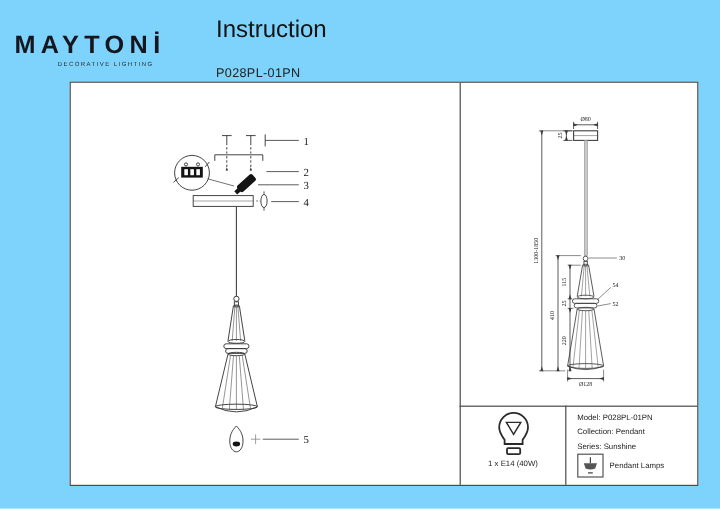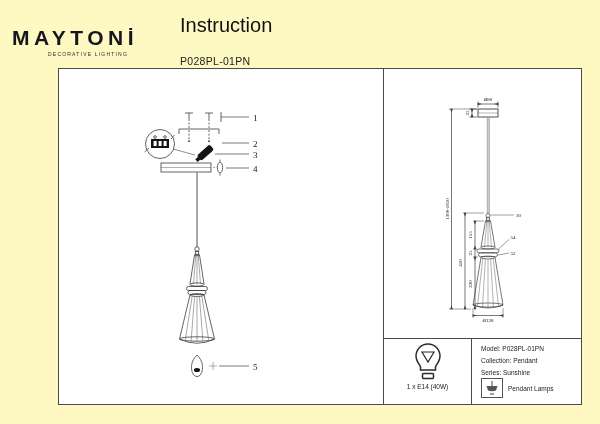--- a/index.html
+++ b/index.html
@@ -1,16 +1,16 @@
 <!DOCTYPE html>
 <html><head>
 <meta charset="utf-8">
 <style>
   html,body{margin:0;padding:0;background:#ffffff;}
-  .page{position:relative;width:600px;height:424px;background:#fef9c3;overflow:hidden;
+  .page{position:relative;width:600px;height:424px;background:#7dd3fc;overflow:hidden;
         font-family:"Liberation Sans",sans-serif;color:#1a1a1a;}
   .abs{position:absolute;}
   
   .logo{left:12px;top:26px;width:130px;}
   .brand{font-size:21px;font-weight:bold;letter-spacing:4.5px;color:#16161e;white-space:nowrap;}
   .tagline{font-size:5px;letter-spacing:1.2px;color:#2b2b2b;text-align:right;padding-right:14px;margin-top:1px;white-space:nowrap;}
   .titleblock{left:180px;top:14px;width:240px;text-align:left;}
   .title{font-size:20px;color:#111;}
   .model{font-size:10.5px;color:#222;margin-top:18px;letter-spacing:0.3px;}
   

